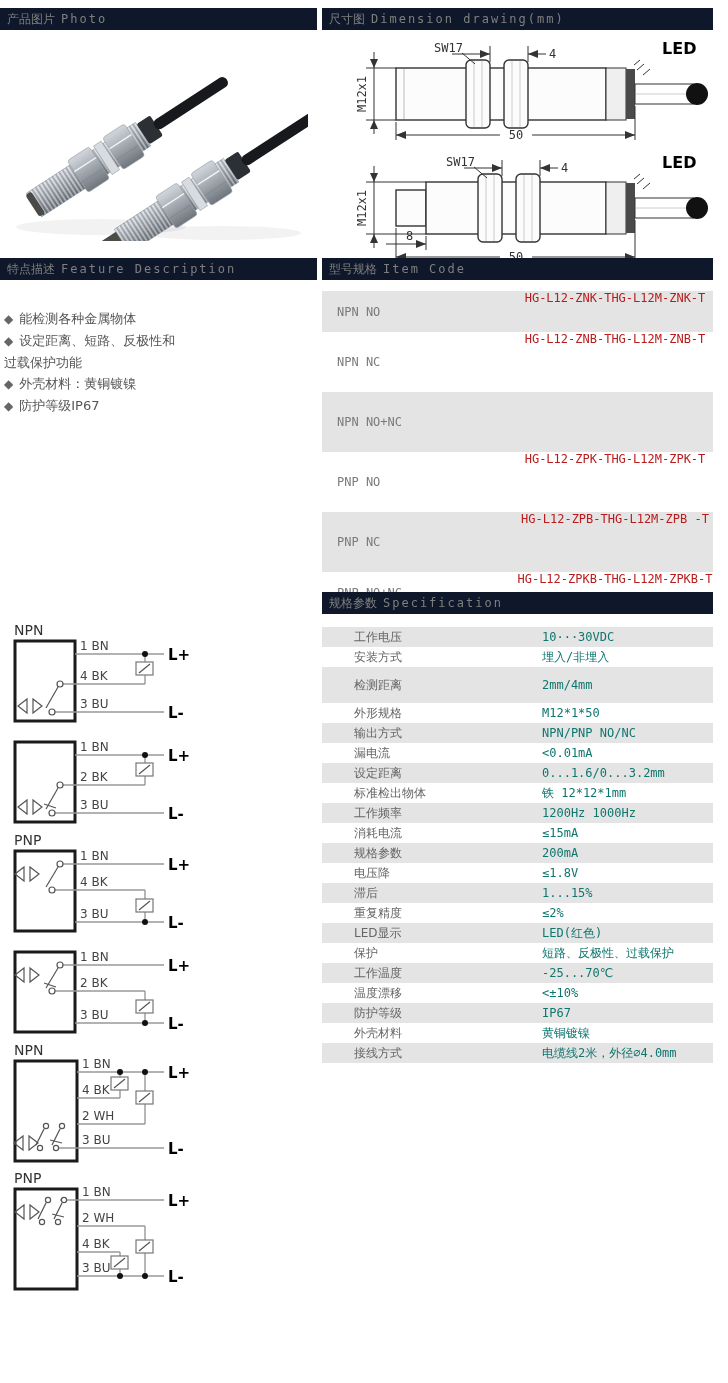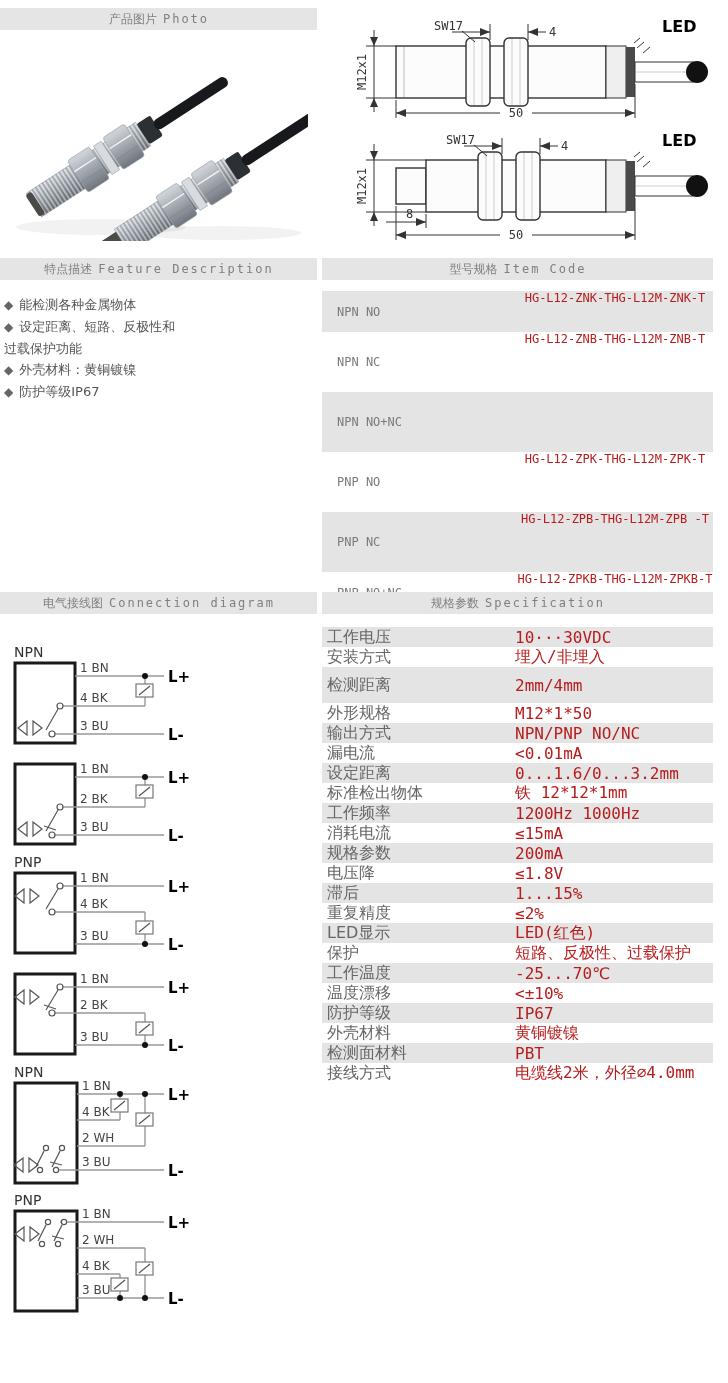--- a/index.html
+++ b/index.html
@@ -3,53 +3,53 @@
 <meta charset="utf-8">
 <style>
   html,body{margin:0;padding:0;background:#fff;}
   .page{width:728px;background:#fff;font-family:"DejaVu Sans",sans-serif;color:#666;
         padding-top:8px;box-sizing:border-box;}
   .row{display:flex;gap:5px;padding-right:15px;box-sizing:border-box;}
   .row1{height:250px;}
   .row2{height:334px;}
   .col-l{width:317px;flex:none;}
   .col-r{flex:1;min-width:0;}
-  .hdr{height:22px;background:#e5e5e5;color:#7f7f7f;font-size:12px;line-height:22px;
-       padding-left:1px;white-space:nowrap;overflow:hidden;text-align:center;}
+  .hdr{height:22px;background:#0f172a;color:#7f7f7f;font-size:12px;line-height:22px;
+       padding-left:7px;white-space:nowrap;overflow:hidden;}
   .hdr .en{font-family:"DejaVu Sans Mono",monospace;letter-spacing:2px;margin-left:6px;}
   
   .photo-wrap{padding:5px 0 0 6px;}
   
   .dims{padding:8px 0 0 26px;}
   .dd{display:block;}
   .dd .ln{stroke:#333;stroke-width:1;fill:none;}
   .dd .outline{stroke:#333;stroke-width:1.4;fill:#fcfcfc;}
   .dd .arrow{fill:#333;stroke:none;}
   .dd text{font:12px "DejaVu Sans Mono",monospace;fill:#333;}
   .dd .led{font:bold 16px "DejaVu Sans",sans-serif;fill:#000;}
   
-  .features{padding:14px 0 0 4px;font-size:13px;color:#555;line-height:21px;}
+  .features{padding:28px 0 0 4px;font-size:13px;color:#555;line-height:21px;}
   .feat-line{white-space:nowrap;}
   .feat-line .blt{color:#666;margin-right:6px;font-size:12px;}
   
   .ic-table{margin-top:11px;}
   .icg{display:flex;height:60px;}
   .icg.short{height:41px;}
   .icg:nth-child(odd){background:#e4e4e4;}
   .icg .icl{width:195px;flex:none;display:flex;align-items:center;padding-left:15px;
             box-sizing:border-box;font:12px "DejaVu Sans Mono",monospace;color:#7a7a7a;}
   .icg .icc{flex:1;display:flex;flex-direction:row;justify-content:center;
             font:12px "DejaVu Sans Mono",monospace;color:#b91c1c;}
   
   .spec{margin-top:13px;}
-  .spec-row{display:flex;height:20px;align-items:center;font-size:16px;}
+  .spec-row{display:flex;height:20px;align-items:center;font-size:12px;padding-left:27px;}
   .spec-row.tall{height:36px;}
   .spec-row:nth-child(odd){background:#e4e4e4;}
   .spec-row .sl{width:193px;flex:none;padding-left:5px;box-sizing:border-box;color:#666;}
-  .spec-row .sv{flex:1;color:#b91c1c;font-family:"DejaVu Sans Mono","DejaVu Sans",monospace;}
+  .spec-row .sv{flex:1;color:#0f766e;font-family:"DejaVu Sans Mono","DejaVu Sans",monospace;}
   
   .wiring{padding-top:30px;}
   .wd{display:block;margin-bottom:4px;}
   .wd .wire{stroke:#999;stroke-width:1.4;fill:none;}
   .wd .box{fill:#fff;stroke:#1a1a1a;stroke-width:3;}
   .wd .load{fill:#fff;stroke:#777;stroke-width:1.2;}
   .wd .sym{stroke:#555;stroke-width:1.2;fill:none;}
   .wd .dot{fill:#111;stroke:none;}
   .wd .contact{fill:#fff;stroke:#555;stroke-width:1.2;}
   .wd text.wl{font:12px "DejaVu Sans",sans-serif;fill:#444;}
@@ -109,20 +109,23 @@
             <rect x="94" y="-19" width="26" height="38" rx="3" fill="url(#metal)" stroke="#9aa0a6" stroke-width="0.6"></rect>
             <line x1="94" y1="-6" x2="120" y2="-6" stroke="#f2f4f6" stroke-width="1.4"></line>
             <line x1="94" y1="7" x2="120" y2="7" stroke="#848b92" stroke-width="1.2"></line>
             <rect x="130" y="-12" width="16" height="24" rx="2" fill="#2c2f33"></rect>
             <rect x="144" y="-5.5" width="110" height="11" rx="5" fill="#17191d"></rect>
           </g>
         </svg>
       </div>
     </div>
     <div class="col-r">
+      <div class="hdr">
+        <span>尺寸图</span><span class="en">Dimension drawing(mm)</span>
+      </div>
       <div class="dims">
 
         <svg class="dd" width="366" height="104" viewBox="0 0 366 104">
           <line class="ln" x1="26" y1="14" x2="26" y2="96"></line>
           <path class="arrow" d="M26,30 L22,21 L30,21 Z"></path>
             <path class="arrow" d="M26,82 L22,91 L30,91 Z"></path>
           <line class="ln" x1="18" y1="30" x2="48" y2="30"></line>
             <line class="ln" x1="18" y1="82" x2="48" y2="82"></line>
           <text transform="rotate(-90 14 56)" x="14" y="60" text-anchor="middle">M12x1</text>
           <rect class="outline" x="48" y="30" width="210" height="52"></rect>
@@ -264,23 +267,20 @@
               <span>HG-L12-ZPKB-T</span>
               <span>HG-L12M-ZPKB-T</span>
             </div>
         </div>
       </div>
     </div>
   </div>
 
   <div class="row row3">
     <div class="col-l">
-      <div class="hdr">
-        <span>电气接线图</span><span class="en">Connection diagram</span>
-      </div>
       <div class="wiring">
 
         <svg class="wd" width="210" height="106" viewBox="0 0 210 106">
           <text class="dlabel" x="14" y="13">NPN</text>
           <rect class="box" x="15" y="19" width="60" height="80"></rect>
           <line class="wire" x1="75" y1="32" x2="164" y2="32"></line>
           <line class="wire" x1="60" y1="62" x2="145" y2="62"></line>
           <line class="wire" x1="145" y1="62" x2="145" y2="32"></line>
           <line class="wire" x1="52" y1="90" x2="164" y2="90"></line>
           <rect class="load" x="136" y="40" width="17" height="13"></rect>
@@ -521,24 +521,20 @@
           </div>
         <div class="spec-row">
             <div class="sl">防护等级</div>
             <div class="sv">IP67</div>
           </div>
         <div class="spec-row">
             <div class="sl">外壳材料</div>
             <div class="sv">黄铜镀镍</div>
           </div>
         <div class="spec-row">
-            <div class="sl">检测面材料</div>
-            <div class="sv">PBT</div>
-          </div>
-        <div class="spec-row">
             <div class="sl">接线方式</div>
             <div class="sv">电缆线2米，外径∅4.0mm</div>
           </div>
       </div>
     </div>
   </div>
 
 </div>
 
 </body></html>

